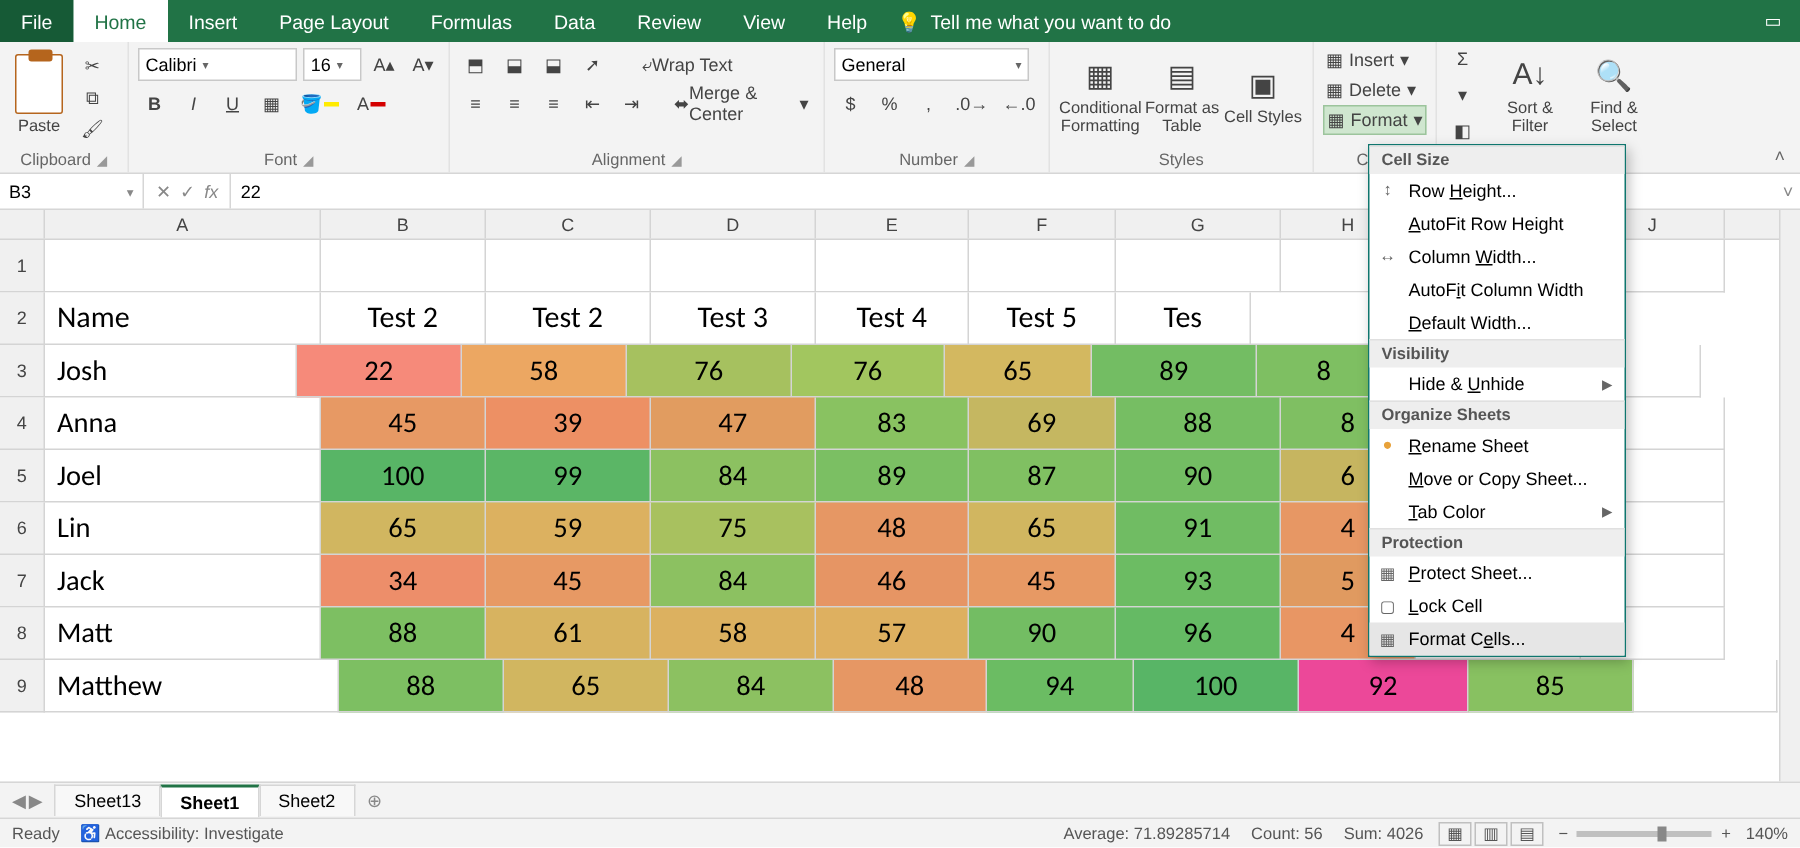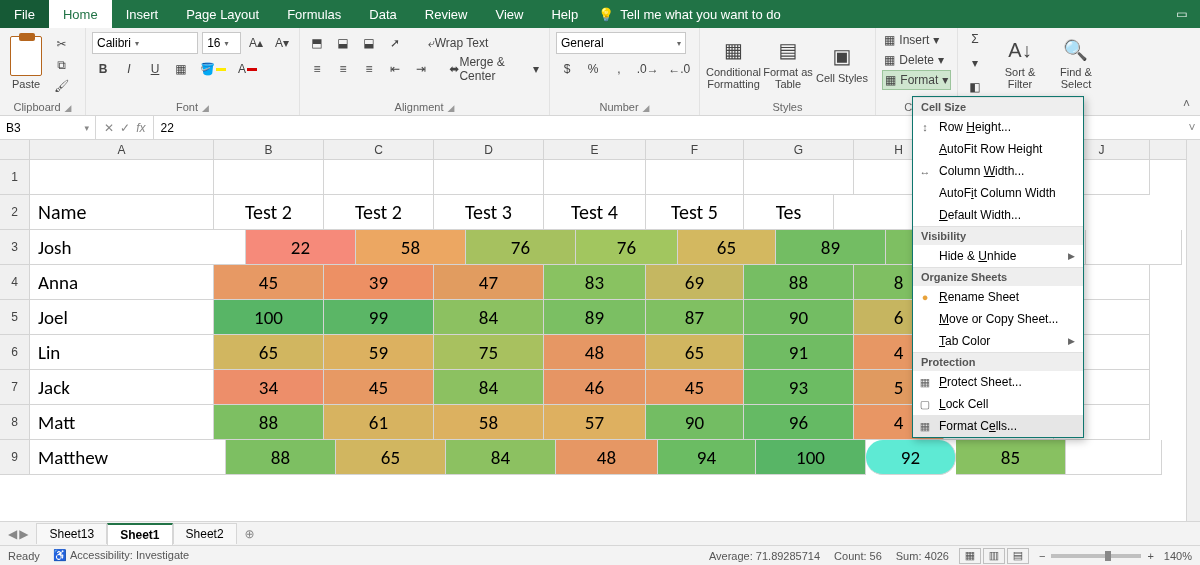--- a/index.html
+++ b/index.html
@@ -282,21 +282,21 @@
         <div class="cell hdr center" style="width: 110px;">Test 2</div>
         <div class="cell hdr center" style="width: 110px;">Test 3</div>
         <div class="cell hdr center" style="width: 102px;">Test 4</div>
         <div class="cell hdr center" style="width: 98px;">Test 5</div>
         <div class="cell hdr center" style="width: 90px;">Tes</div>
         <div class="cell hdr center" style="width: 110px;"></div>
         <div class="cell hdr center" style="width: 96px;"></div>
       </div>
       <div class="data-row">
         <div class="rowhdr rowhdr-col">3</div>
-        <div class="cell " style="width: 216px;">Josh</div>
+        <div class="cell " style="width: 168px;">Josh</div>
         <div class="cell center" style="width: 110px; background: rgb(246, 138, 122);">22</div>
         <div class="cell center" style="width: 110px; background: rgb(236, 167, 98);">58</div>
         <div class="cell center" style="width: 110px; background: rgb(166, 193, 95);">76</div>
         <div class="cell center" style="width: 102px; background: rgb(162, 198, 95);">76</div>
         <div class="cell center" style="width: 98px; background: rgb(211, 184, 96);">65</div>
         <div class="cell center" style="width: 110px; background: rgb(115, 189, 99);">89</div>
         <div class="cell center" style="width: 90px; background: rgb(126, 191, 98);">8</div>
         <div class="cell center" style="width: 110px;"></div>
         <div class="cell center" style="width: 96px;"></div>
       </div>
@@ -367,21 +367,21 @@
       </div>
       <div class="data-row">
         <div class="rowhdr rowhdr-col">9</div>
         <div class="cell " style="width: 196px;">Matthew</div>
         <div class="cell center" style="width: 110px; background: rgb(125, 191, 98);">88</div>
         <div class="cell center" style="width: 110px; background: rgb(209, 182, 96);">65</div>
         <div class="cell center" style="width: 110px; background: rgb(140, 193, 97);">84</div>
         <div class="cell center" style="width: 102px; background: rgb(230, 151, 100);">48</div>
         <div class="cell center" style="width: 98px; background: rgb(107, 188, 99);">94</div>
         <div class="cell center" style="width: 110px; background: rgb(88, 181, 102);">100</div>
-        <div class="cell center" style="width: 90px; background: #5eead4; border-radius: 17px;">92</div>
+        <div class="cell center" style="width: 113px; background: #ec4899;">92</div>
         <div class="cell center" style="width: 110px; background: rgb(136, 193, 97);">85</div>
         <div class="cell center" style="width: 96px;"></div>
       </div>
     </div>
 </div>
 
 <div class="dropdown">
   <div class="dd-head">Cell Size</div>
   <div class="dd-item">
       <span class="dic">↕</span>

